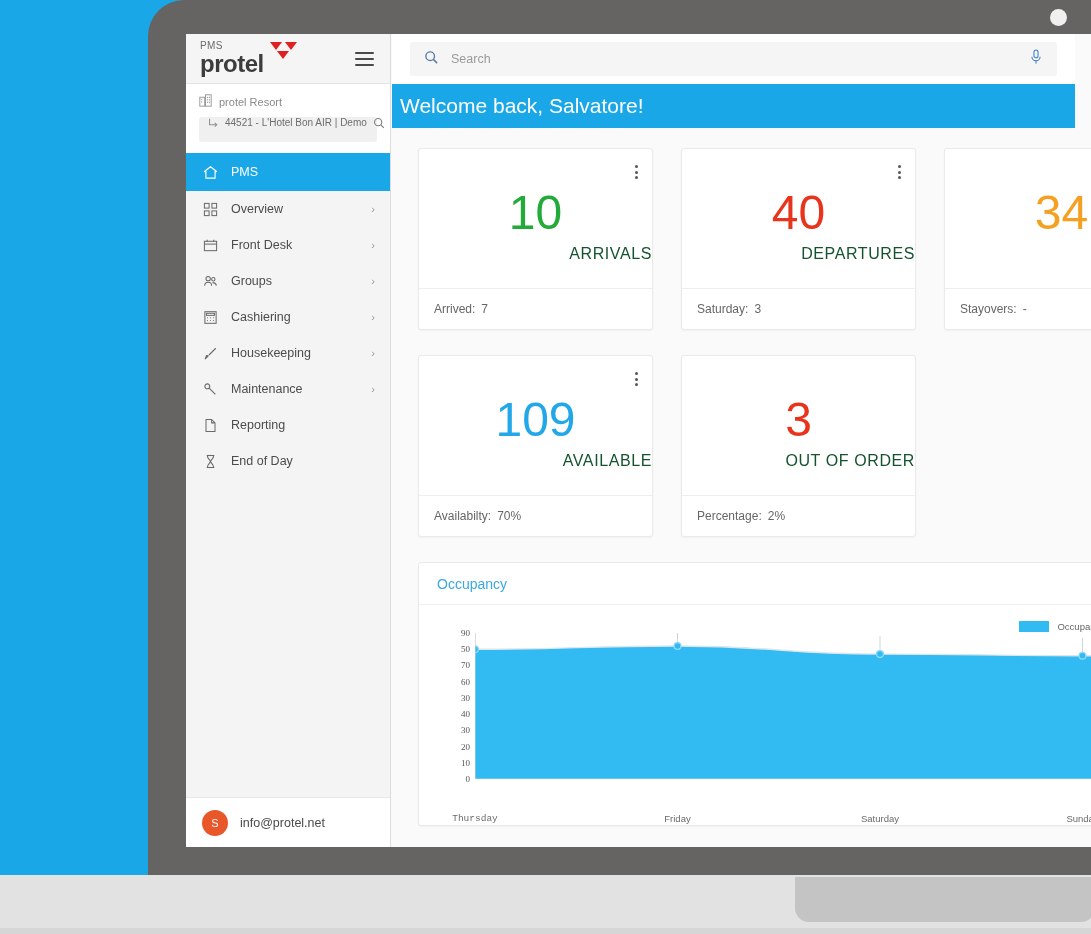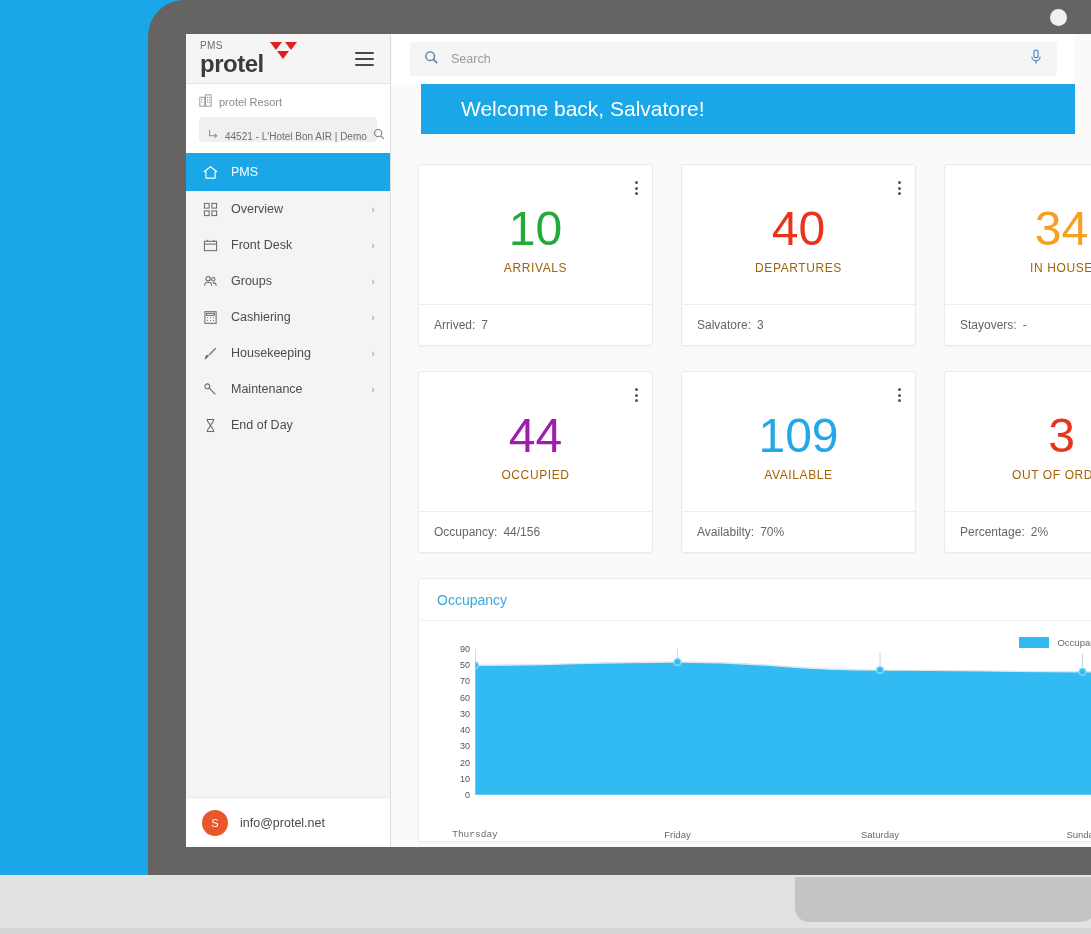--- a/index.html
+++ b/index.html
@@ -73,21 +73,21 @@
     border-radius: 1px;
   }
 
   #resort-block { background: #ffffff; padding: 10px 13px 11px 13px; }
   .resort-row {
     display: flex; align-items: center; gap: 7px;
     font-size: 11px; color: #8a8a8a; margin-bottom: 8px;
   }
   #property-select {
     background: #f0f0f0; border-radius: 3px; height: 25px;
-    display: flex; align-items: flex-end; padding: 0 8px; gap: 6px;
+    display: flex; align-items: flex-start; padding: 0 8px; gap: 6px;
     font-size: 10px; color: #6d6d6d; cursor: pointer;
   }
   #property-select .prop-label { flex: 1; white-space: nowrap; }
 
   .nav-item {
     display: flex; align-items: center; height: 36px; padding: 0 15px;
     font-size: 12.5px; color: #4c4c4c; cursor: pointer; position: relative;
   }
   .nav-item .nav-icon {
     width: 18px; display: flex; align-items: center; justify-content: center;
@@ -122,46 +122,45 @@
     flex: 1; background: #f5f5f5; border-radius: 3px; height: 34px;
     display: flex; align-items: center; padding: 0 14px; gap: 12px;
   }
   #search-input {
     flex: 1; border: none; background: transparent; outline: none;
     font-size: 12.5px; color: #555; font-family: "Liberation Sans", sans-serif;
   }
   #search-input::placeholder { color: #9b9b9b; }
 
   #welcome-banner {
-    height: 50px; background: #1aa7e8; display: flex; align-items: center;
-    padding: 0 40px;
-    margin-left: 29px;
+    height: 44px; background: #1aa7e8; display: flex; align-items: center;
+    padding: 0 8px;
   }
   #welcome-text { color: #fff; font-size: 21px; }
 
-  #content-area { padding: 30px 0 0 26px; }
+  #content-area { padding: 20px 0 0 26px; }
   .card-row { display: flex; gap: 28px; margin-bottom: 25px; }
   .stat-card {
     width: 235px; background: #fff; border: 1px solid #eaeaea;
     border-radius: 3px; flex-shrink: 0; position: relative;
     box-shadow: 0 1px 2px rgba(0,0,0,.04);
   }
   .card-body { height: 139px; position: relative; }
   .kebab {
     position: absolute; right: 14px; top: 16px; cursor: pointer;
     display: flex; flex-direction: column; gap: 2.5px; align-items: center;
   }
   .kebab i { width: 3px; height: 3px; border-radius: 50%; background: #555; display: block; }
   .stat-value {
     position: absolute; left: 0; right: 0; top: 40px; text-align: center;
     font-size: 48px; line-height: 1; font-weight: 300;
   }
   .stat-label {
-    position: absolute; left: 0; right: 0; top: 96px; text-align: center;
-    font-size: 12px; color: #a16207; letter-spacing: .6px;
+    position: absolute; left: 0; right: 0; top: 96px; text-align: right;
+    font-size: 16px; color: #14532d; letter-spacing: .6px;
   }
   .card-foot {
     border-top: 1px solid #eeeeee; height: 41px; display: flex;
     align-items: center; padding: 0 15px; font-size: 12px; color: #666;
   }
   .card-foot .fk { margin-right: 6px; }
 
   
   #chart-panel {
     background: #fff; border: 1px solid #eaeaea; border-radius: 3px;
@@ -174,21 +173,21 @@
   #chart-title { color: #3aa9e0; font-size: 14px; }
   #chart-body { position: relative; height: 220px; }
   #legend {
     position: absolute; right: 192px; top: 16px; display: flex;
     align-items: center; gap: 8px;
   }
   #legend-swatch { width: 30px; height: 11px; background: #32bbf2; }
   #legend-label { font-size: 9.5px; color: #666; }
   .y-tick {
     position: absolute; right: 100%; margin-right: 5px;
-    font-size: 9px; color: #555; transform: translateY(-50%); white-space: nowrap;
+    font-size: 9px; color: #555; transform: translateY(-50%); white-space: nowrap; font-family: Liberation Serif, serif;
   }
   #plot {
     position: absolute; left: 56px; top: 28px; width: 810px; height: 146px;
   }
   #plot svg { display: block; }
   .x-tick {
     position: absolute; font-size: 9.5px; color: #6a6a6a;
     transform: translateX(-50%); top: 180px; white-space: nowrap;
   }
 </style>
@@ -343,20 +342,30 @@
       <span class="nav-icon">
         <svg width="15" height="15" viewBox="0 0 16 16" stroke="#6a6a6a" fill="none" stroke-width="1.2">
           <circle cx="4.6" cy="4.6" r="2.6"></circle>
             <path d="M6.6 6.6 L13.2 13.2"></path>
         </svg>
       </span>
       <span class="nav-label">Maintenance</span>
       <span class="nav-chevron">›</span>
     </div>
 
+    <div class="nav-item">
+      <span class="nav-icon">
+        <svg width="15" height="15" viewBox="0 0 16 16" stroke="#6a6a6a" fill="none" stroke-width="1.1">
+          <path d="M3.2 1.6 h6 l3.6 3.6 v9.2 h-9.6 Z" stroke-linejoin="round"></path>
+          <path d="M9.2 1.6 v3.6 h3.6"></path>
+        </svg>
+      </span>
+      <span class="nav-label">Reporting</span>
+      <span class="nav-chevron"></span>
+    </div>
 
     <div class="nav-item">
       <span class="nav-icon">
         <svg width="15" height="15" viewBox="0 0 16 16" stroke="#6a6a6a" fill="none" stroke-width="1.15">
           <line x1="4" y1="1.6" x2="12" y2="1.6"></line>
             <line x1="4" y1="14.4" x2="12" y2="14.4"></line>
           <path d="M4.6 1.6 c0 3.2 2.8 4.2 3.4 6.4 c-.6 2.2 -3.4 3.2 -3.4 6.4"></path>
           <path d="M11.4 1.6 c0 3.2 -2.8 4.2 -3.4 6.4 c.6 2.2 3.4 3.2 3.4 6.4"></path>
         </svg>
       </span>
@@ -418,54 +427,39 @@
           <div class="card-body">
             <div class="kebab">
                 <i></i>
                 <i></i>
                 <i></i>
               </div>
             <div class="stat-value" style="color:#e8341c">40</div>
             <div class="stat-label">DEPARTURES</div>
           </div>
           <div class="card-foot">
-            <span class="fk">Salvatore:</span>
+            <span class="fk">Saturday:</span>
             <span>3</span>
           </div>
         </div>
 
         <div class="stat-card">
           <div class="card-body">
 
             <div class="stat-value" style="color:#f5a020">34</div>
             <div class="stat-label">IN HOUSE</div>
           </div>
           <div class="card-foot">
             <span class="fk">Stayovers:</span>
             <span>-</span>
           </div>
         </div>
       </div>
 
       <div class="card-row">
-        <div class="stat-card">
-          <div class="card-body">
-            <div class="kebab">
-                <i></i>
-                <i></i>
-                <i></i>
-              </div>
-            <div class="stat-value" style="color:#a01cab">44</div>
-            <div class="stat-label">OCCUPIED</div>
-          </div>
-          <div class="card-foot">
-            <span class="fk">Occupancy:</span>
-            <span>44/156</span>
-          </div>
-        </div>
 
         <div class="stat-card">
           <div class="card-body">
             <div class="kebab">
                 <i></i>
                 <i></i>
                 <i></i>
               </div>
             <div class="stat-value" style="color:#22a8e8">109</div>
             <div class="stat-label">AVAILABLE</div>

